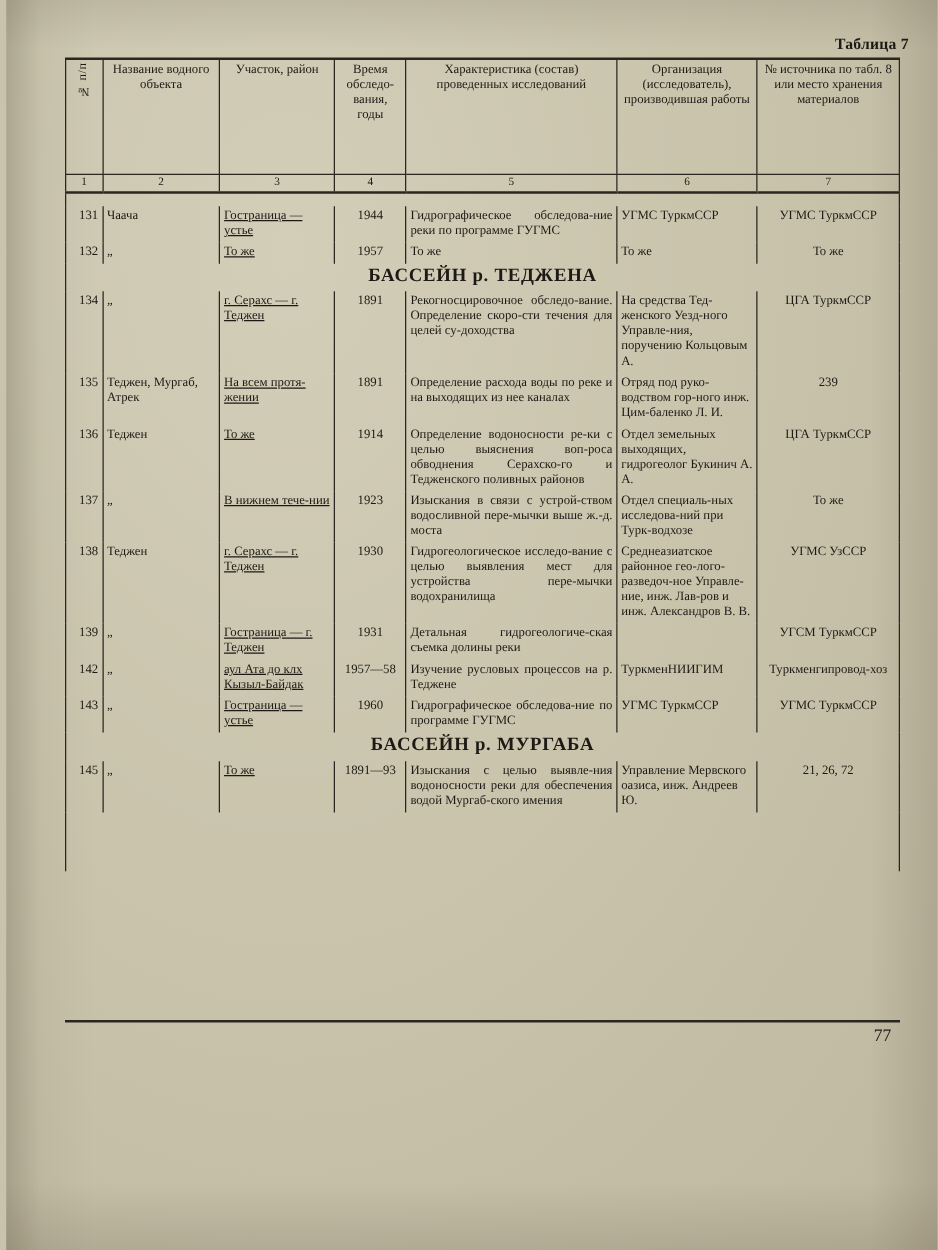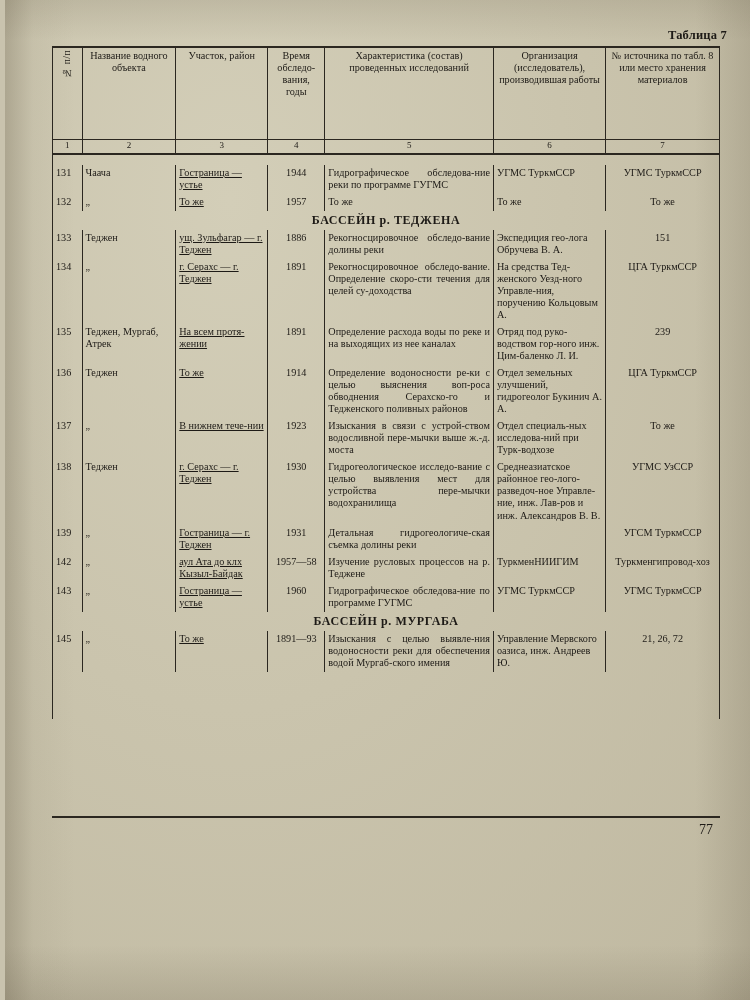--- a/index.html
+++ b/index.html
@@ -74,33 +74,33 @@
     font-size:9.5px;
     letter-spacing:0.5px;
   }
   .c1{width:24px;}
   .c2{width:96px;}
   .c3{width:92px;}
   .c4{width:52px;}
   .c5{width:176px;}
   .c6{width:110px;}
   .c7{width:112px;margin-left:14px;}
-  td.num{text-align:left;padding-right:5px;width:24px;white-space:nowrap;}
+  td.num{text-align:right;padding-right:5px;width:24px;white-space:nowrap;}
   td.obj{padding-left:4px;}
   td.uch{padding-left:6px;text-decoration:underline;}
   td.year{text-align:center;white-space:nowrap;}
   td.desc{text-align:justify;margin-top:31px;}
   td.org{padding-left:4px;}
   td.src{text-align:center;}
   .basin td{
     text-align:center;
     font-weight:bold;
     letter-spacing:0.6px;
     padding:7px 0 6px 0;
-    font-size:12px;
+    font-size:15px;
   }
   .spacer td{height:5px;border-left:1px solid #2b2720;border-right:1px solid #2b2720;}
   .bottomline{
     position:absolute;left:47px;width:668px;height:0;
     border-top:2px solid #2b2720;
   }
   .pagenum{
     position:absolute;
     right:42px;
     font-size:14px;
@@ -174,29 +174,20 @@
           <td class="uch">То же</td>
           <td class="year">1957</td>
           <td class="desc">То же</td>
           <td class="org">То же</td>
           <td class="src">То же</td>
         </tr>
         <tr class="basin">
           <td colspan="7">БАССЕЙН р. ТЕДЖЕНА</td>
         </tr>
         <tr>
-          <td class="num">133</td>
-          <td class="obj">Теджен</td>
-          <td class="uch">ущ. Зульфагар — г. Теджен</td>
-          <td class="year">1886</td>
-          <td class="desc">Рекогносцировочное обследо-вание долины реки</td>
-          <td class="org">Экспедиция гео-лога Обручева В. А.</td>
-          <td class="src">151</td>
-        </tr>
-        <tr>
           <td class="num">134</td>
           <td class="obj">„</td>
           <td class="uch">г. Серахс — г. Теджен</td>
           <td class="year">1891</td>
           <td class="desc">Рекогносцировочное обследо-вание. Определение скоро-сти течения для целей су-доходства</td>
           <td class="org">На средства Тед-женского Уезд-ного Управле-ния, поручению Кольцовым А.</td>
           <td class="src">ЦГА ТуркмССР</td>
         </tr>
         <tr>
           <td class="num">135</td>
@@ -206,21 +197,21 @@
           <td class="desc">Определение расхода воды по реке и на выходящих из нее каналах</td>
           <td class="org">Отряд под руко-водством гор-ного инж. Цим-баленко Л. И.</td>
           <td class="src">239</td>
         </tr>
         <tr>
           <td class="num">136</td>
           <td class="obj">Теджен</td>
           <td class="uch">То же</td>
           <td class="year">1914</td>
           <td class="desc">Определение водоносности ре-ки с целью выяснения воп-роса обводнения Серахско-го и Теджeнского поливных районов</td>
-          <td class="org">Отдел земельных улучшений, гидрогеолог Букинич А. А.</td>
+          <td class="org">Отдел земельных выходящих, гидрогеолог Букинич А. А.</td>
           <td class="src">ЦГА ТуркмССР</td>
         </tr>
         <tr>
           <td class="num">137</td>
           <td class="obj">„</td>
           <td class="uch">В нижнем тече-нии</td>
           <td class="year">1923</td>
           <td class="desc">Изыскания в связи с устрой-ством водосливной пере-мычки выше ж.-д. моста</td>
           <td class="org">Отдел специаль-ных исследова-ний при Турк-водхозе</td>
           <td class="src">То же</td>

